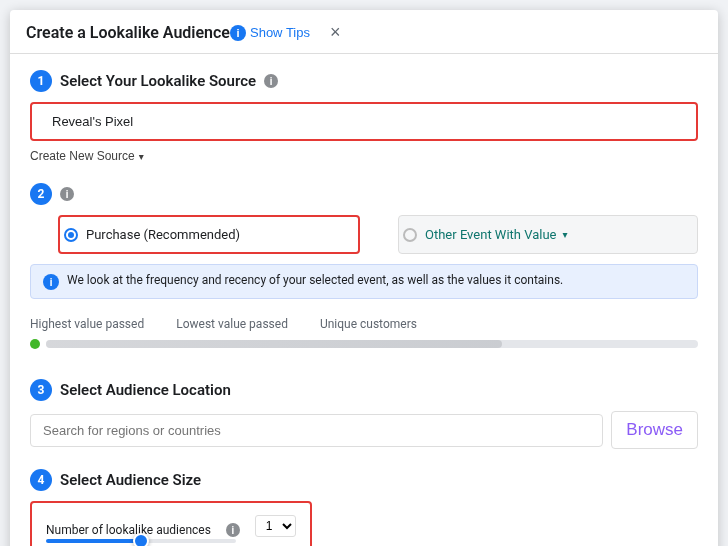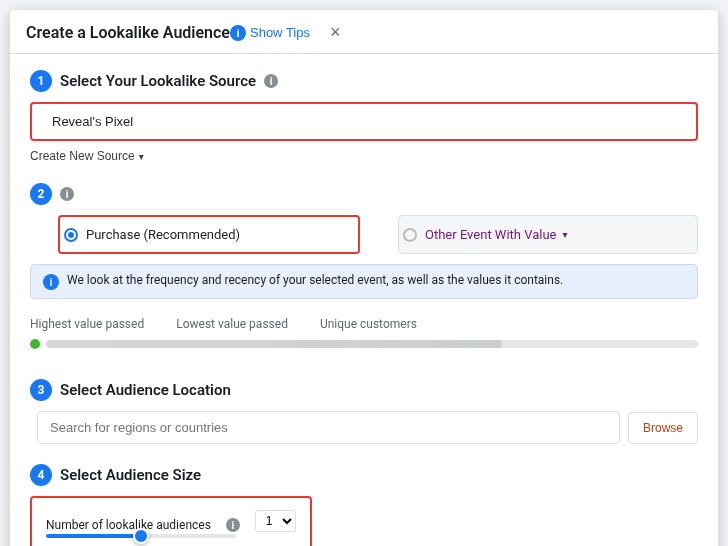--- a/index.html
+++ b/index.html
@@ -183,21 +183,21 @@
       flex-shrink: 0;
     }
     .event-label {
       font-size: 13px;
       color: #1c1e21;
     }
     .event-dropdown {
       display: flex;
       align-items: center;
       gap: 6px;
-      color: #701a75;
+      color: #0f766e;
       font-size: 13px;
     }
     .event-dropdown-arrow {
       font-size: 10px;
     }
     .info-banner {
       background: #e8f0fe;
       border: 1px solid #c9d8f8;
       border-radius: 4px;
       padding: 8px 12px;
@@ -263,23 +263,23 @@
       padding: 8px 12px;
       font-size: 13px;
       color: #8a8d91;
       background: #fff;
     }
     .browse-btn {
       background: #fff;
       border: 1px solid #ddd;
       border-radius: 4px;
       padding: 8px 14px;
-      font-size: 12px;
-      cursor: pointer;
-      color: #c2410c;
+      font-size: 17px;
+      cursor: pointer;
+      color: #8b5cf6;
       font-weight: 500;
     }
     
     .audience-size-box {
       border: 2px solid #e53935;
       border-radius: 4px;
       padding: 12px 14px;
       display: inline-block;
       min-width: 220px;
     }
@@ -395,21 +395,21 @@
         </div>
       </div>
     </div>
 
     <div class="section">
       <div class="section-header">
         <span class="step-circle">3</span>
         <span class="section-title">Select Audience Location</span>
       </div>
       <div class="search-location-row">
-        <input class="search-input-wrapper" type="text" style="border: 1px solid rgb(221, 221, 221); border-radius: 4px; padding: 8px 12px; font-size: 13px; color: rgb(138, 141, 145); background: rgb(255, 255, 255); flex: 1 1 0%; outline: none; margin-left: 7px;" placeholder="Search for regions or countries">
+        <input class="search-input-wrapper" type="text" style="border: 1px solid rgb(221, 221, 221); border-radius: 4px; padding: 8px 12px; font-size: 13px; color: rgb(138, 141, 145); background: rgb(255, 255, 255); flex: 1 1 0%; outline: none;" placeholder="Search for regions or countries">
         <button class="browse-btn">Browse</button>
       </div>
     </div>
 
     <div class="section">
       <div class="section-header">
         <span class="step-circle">4</span>
         <span class="section-title">Select Audience Size</span>
       </div>
       <div class="audience-size-box">

